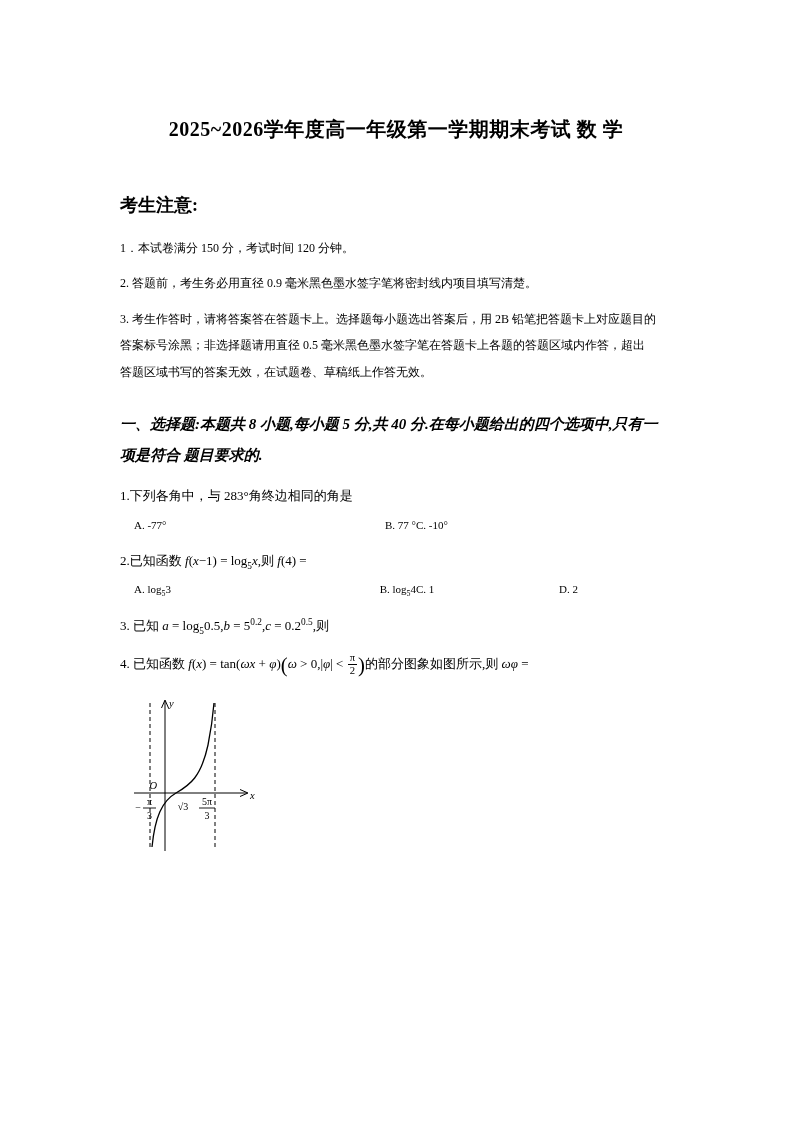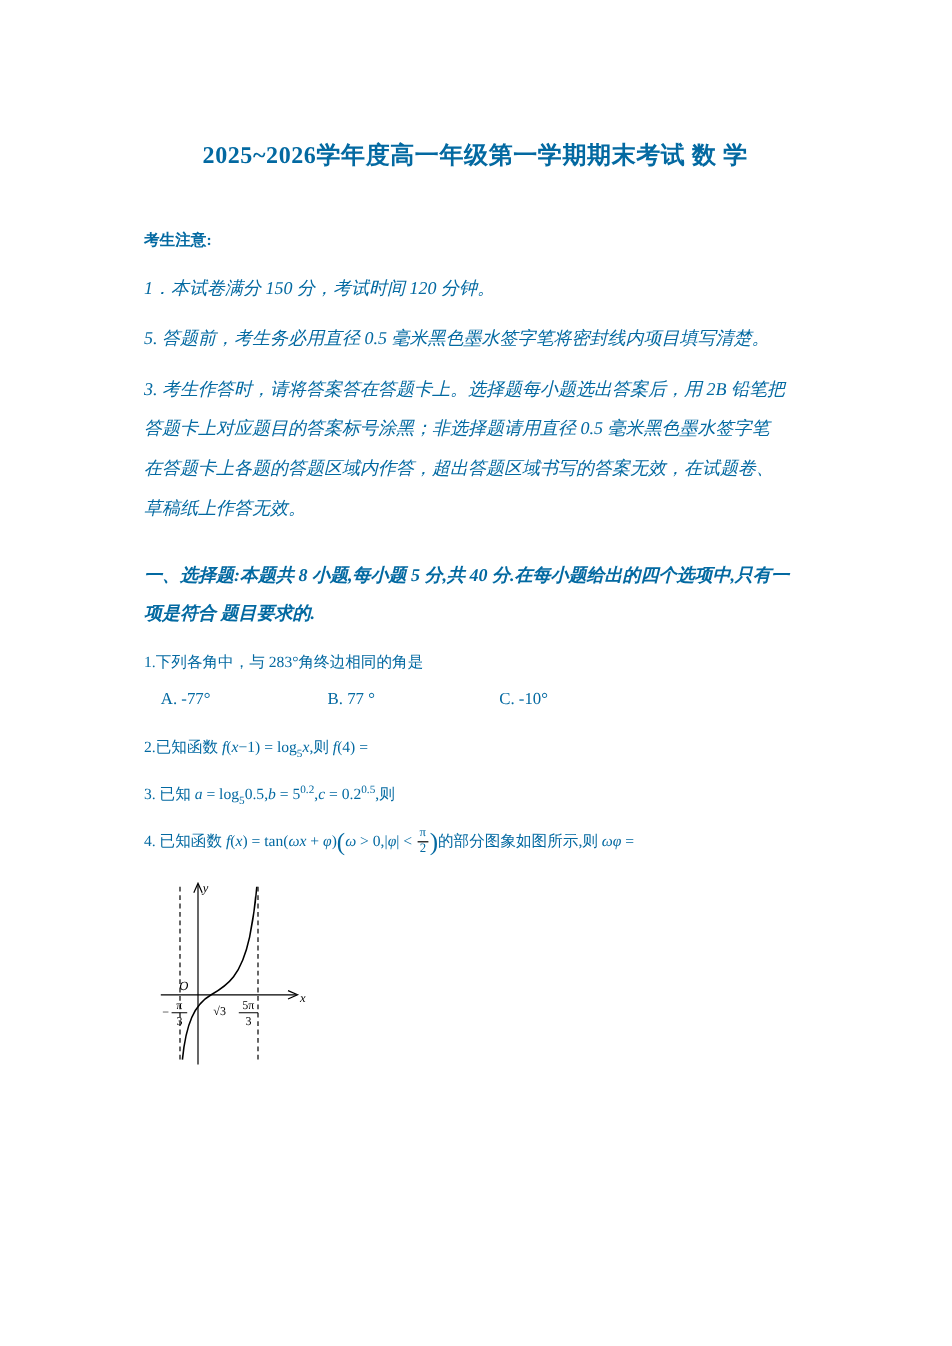--- a/index.html
+++ b/index.html
@@ -1,65 +1,64 @@
 <!DOCTYPE html>
 <html><head>
 <meta charset="utf-8">
 <style>
   html, body { margin: 0; padding: 0; background: #ffffff; }
   .page {
     width: 793px;
     min-height: 1122px;
     box-sizing: border-box;
     background: #ffffff;
-    color: #0369a1;
+    color: #000000;
     font-family: "Liberation Serif", "DejaVu Serif", serif;
     padding: 116px 121px 40px 120px;
   }
   .title {
     font-size: 20px;
     font-weight: bold;
     text-align: center;
     margin: 0 0 44px 0;
     letter-spacing: 0.5px;
   }
   .notice-heading {
-    font-size: 13px;
+    font-size: 18px;
     font-weight: bold;
     margin: 0 0 12px 0;
     line-height: 2;
   }
   .notice-item {
-    font-size: 15px;
+    font-size: 12px;
     line-height: 2.2;
     margin: 0 16px 9px 0;
-    font-style: italic;
   }
   .section-heading {
     font-size: 15px;
     font-weight: bold;
     line-height: 2.1;
     margin: 24px 0 6px 0;
     font-style: italic;
   }
   .question { margin-top: 6px; }
   .stem {
     font-size: 13px;
     line-height: 2.2;
     margin: 10px 0 2px 0;
   }
   .options {
     display: flex;
-    font-size: 14px;
+    font-size: 11px;
     line-height: 2.2;
     padding-left: 14px;
     margin: 0 0 8px 0;
   }
   .opt-a { width: 139px; }
-  .opt-b { width: 143px; }
+  .opt-b { width: 143px; text-align: right; }
   .opt-c { width: 143px; }
   .opt-d { flex: 1; }
   sub, sup { line-height: 0; font-size: 0.72em; }
   .frac {
     display: inline-block;
     vertical-align: -0.55em;
     text-align: center;
     font-size: 0.82em;
     line-height: 1.15;
     margin: 0 1px;
@@ -73,36 +72,42 @@
 </style>
 </head>
 <body>
 
 <div class="page">
 
   <h1 class="title">2025~2026学年度高一年级第一学期期末考试 数 学</h1>
 
   <p class="notice-heading">考生注意:</p>
   <p class="notice-item">1．本试卷满分 150 分，考试时间 120 分钟。</p>
-  <p class="notice-item">5. 答题前，考生务必用直径 0.5 毫米黑色墨水签字笔将密封线内项目填写清楚。</p>
+  <p class="notice-item">2. 答题前，考生务必用直径 0.9 毫米黑色墨水签字笔将密封线内项目填写清楚。</p>
   <p class="notice-item">3. 考生作答时，请将答案答在答题卡上。选择题每小题选出答案后，用 2B 铅笔把答题卡上对应题目的答案标号涂黑；非选择题请用直径 0.5 毫米黑色墨水签字笔在答题卡上各题的答题区域内作答，超出答题区域书写的答案无效，在试题卷、草稿纸上作答无效。</p>
 
   <p class="section-heading">一、选择题:本题共 8 小题,每小题 5 分,共 40 分.在每小题给出的四个选项中,只有一项是符合 题目要求的.</p>
 
   <section class="question">
     <p class="stem">1.下列各角中，与 283°角终边相同的角是</p>
     <div class="options">
       <span class="opt-a">A. -77°</span>
       <span class="opt-b">B. 77 °</span>
       <span class="opt-c">C. -10°</span>
     </div>
   </section>
 
   <section class="question">
     <p class="stem">2.已知函数 <i>f</i>(<i>x</i>−1) = log<sub>5</sub><i>x</i>,则 <i>f</i>(4) =</p>
+    <div class="options">
+      <span class="opt-a">A. log<sub>5</sub>3</span>
+      <span class="opt-b">B. log<sub>5</sub>4</span>
+      <span class="opt-c">C. 1</span>
+      <span class="opt-d">D. 2</span>
+    </div>
   </section>
 
   <section class="question">
     <p class="stem">3. 已知 <i>a</i> = log<sub>5</sub>0.5,<i>b</i> = 5<sup>0.2</sup>,<i>c</i> = 0.2<sup>0.5</sup>,则</p>
   </section>
 
   <section class="question">
     <p class="stem">4. 已知函数 <i>f</i>(<i>x</i>) = tan(<i>ωx</i> + <i>φ</i>)<span class="bigp">(</span><i>ω</i> &gt; 0,|<i>φ</i>| &lt; <span class="frac"><span class="fn">π</span><span class="fd">2</span></span><span class="bigp">)</span>的部分图象如图所示,则 <i>ωφ</i> =</p>
 
     <div class="graph-wrap">

